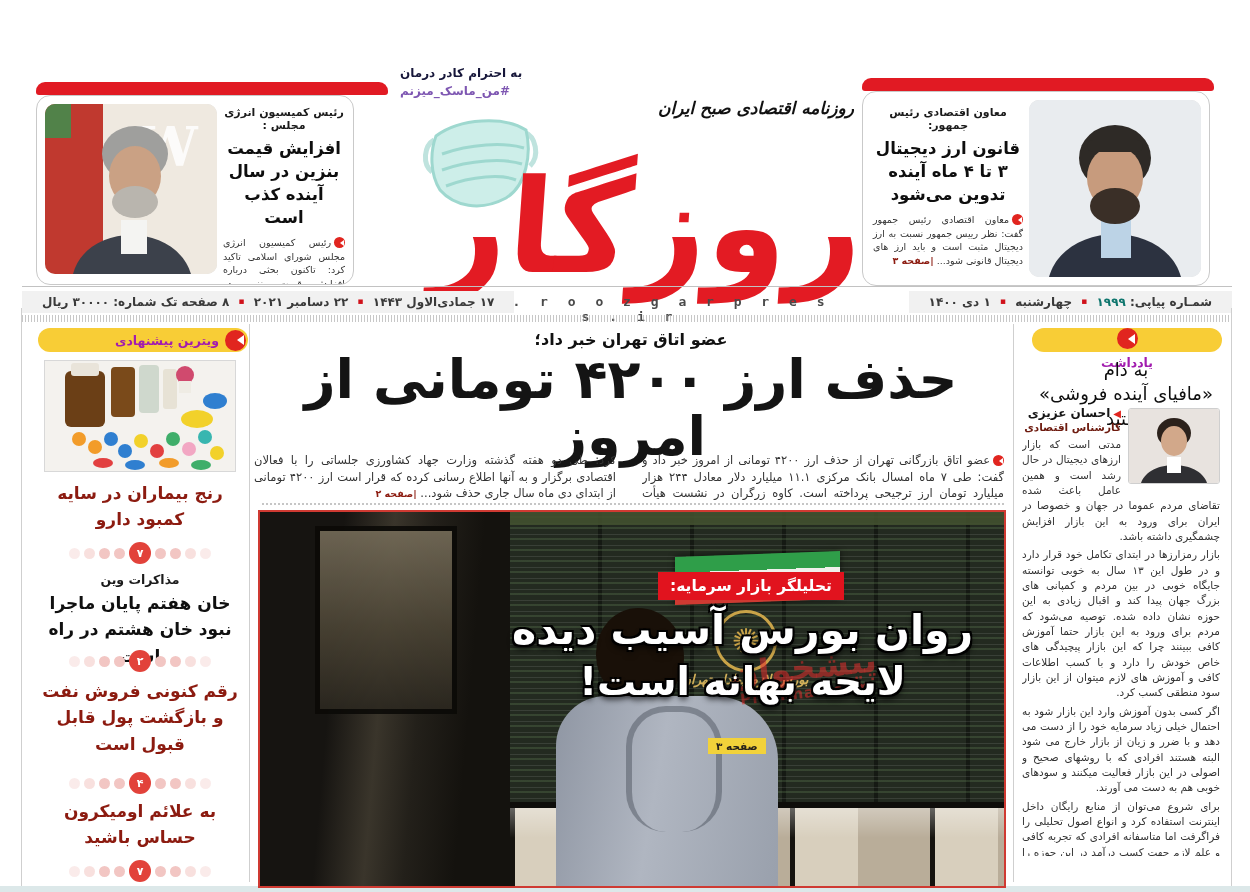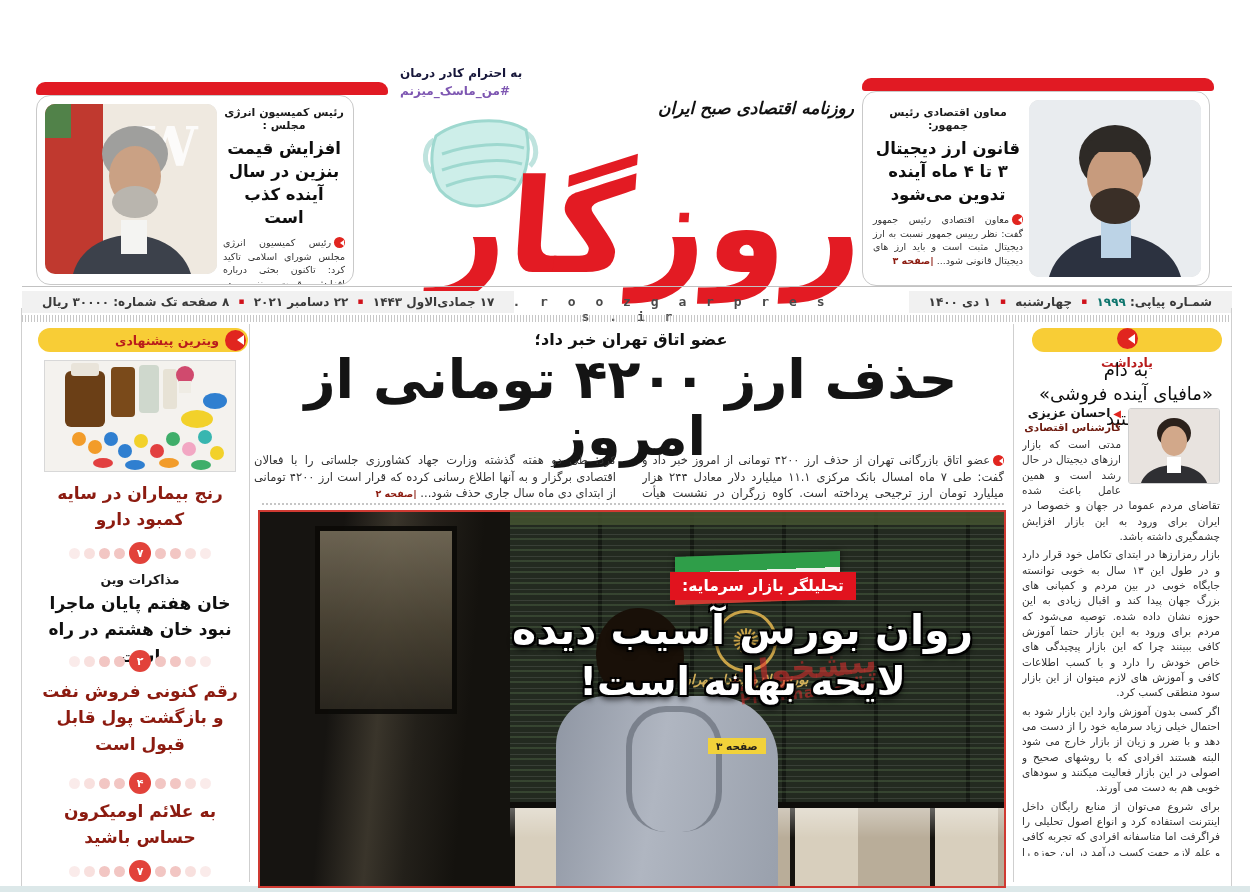--- a/index.html
+++ b/index.html
@@ -44,21 +44,21 @@
 
   .vline{position:absolute;width:1px;background:#cfcfcf;}
   .bottom-band{position:absolute;background:#dce8e9;}
 
   
   .tab{position:absolute;background:#f8cd36;border-radius:12px;height:24px;display:flex;align-items:center;
        direction:rtl;padding:0 2px;gap:6px;}
   .tab-circle{width:21px;height:21px;border-radius:50%;background:#e1251f;display:flex;align-items:center;
        justify-content:center;flex:0 0 auto;}
   .tab-circle::after{content:"";border:5px solid transparent;border-right:7px solid #fff;margin-left:4px;}
-  .tab-label{color:#b91c1c;font-weight:bold;font-size:12.5px;}
+  .tab-label{color:#a21caf;font-weight:bold;font-size:12.5px;}
 
   
   .sb-title{position:absolute;font-weight:bold;text-align:center;direction:rtl;line-height:1.55;font-size:17px;}
   .maroon{color:#8c1b10;}
   .dark{color:#101010;}
   .sb-kicker{position:absolute;font-weight:bold;font-size:12.5px;color:#1b1b1b;text-align:center;direction:rtl;}
   .dots{position:absolute;display:flex;align-items:center;justify-content:center;gap:4px;direction:ltr;}
   .dot{width:11px;height:11px;border-radius:50%;background:#f2c6c3;}
   .dots .dot:nth-child(1),.dots .dot:nth-last-child(1){opacity:.35;}
   .dots .dot:nth-child(2),.dots .dot:nth-last-child(2){opacity:.55;}
@@ -95,21 +95,21 @@
      text-align:center;direction:rtl;font-family:"DejaVu Serif",serif;font-style:italic;}
   .hair{left:336px;top:96px;width:88px;height:94px;background:#191008;border-radius:48% 52% 46% 50%;}
   .hoodie{left:296px;top:184px;width:222px;height:200px;border-radius:50px 64px 0 0;
      background:linear-gradient(100deg,#8f96a3,#b0b6c1 45%,#99a0ac);}
   .hoodie::before{content:"";position:absolute;left:70px;top:10px;width:84px;height:120px;
      border-radius:40px;border:6px solid rgba(70,76,88,.45);border-bottom:none;}
   .glass-bottom{left:250px;top:290px;width:496px;height:84px;border-top:6px solid #0e0d0a;
      background:repeating-linear-gradient(90deg,#15130e 0 5px,#d8cfbd 5px 68px,#b9ad99 68px 140px);}
   .glass-sheen{left:250px;top:296px;width:496px;height:30px;background:linear-gradient(180deg,rgba(255,255,255,.35),transparent);}
   .red-kicker{left:398px;top:60px;background:#e1131e;color:#fff;font-weight:bold;font-size:15.5px;
-     padding:5px 12px;direction:rtl;margin-left:12px;}
+     padding:5px 12px;direction:rtl;}
   .big-lines{left:225px;top:92px;width:515px;text-align:center;direction:rtl;}
   .big{color:#fff;font-weight:bold;line-height:1.3;
      text-shadow:2px 2px 0 #000,-2px 2px 0 #000,2px -2px 0 #000,-2px -2px 0 #000,0 4px 6px rgba(0,0,0,.85);}
   .big1{font-size:41px;}
   .big2{font-size:39px;}
   .page-tag{left:448px;top:226px;background:#f2d23a;color:#27221a;font-size:10.5px;font-weight:bold;
      padding:2px 8px;direction:rtl;}
   .watermark{left:470px;top:138px;text-align:center;direction:rtl;color:rgba(228,45,45,.55);transform:rotate(-6deg);}
   .watermark .wfa{font-size:34px;font-weight:bold;line-height:1;}
   .watermark .wen{font-size:15px;font-weight:bold;letter-spacing:1px;}

